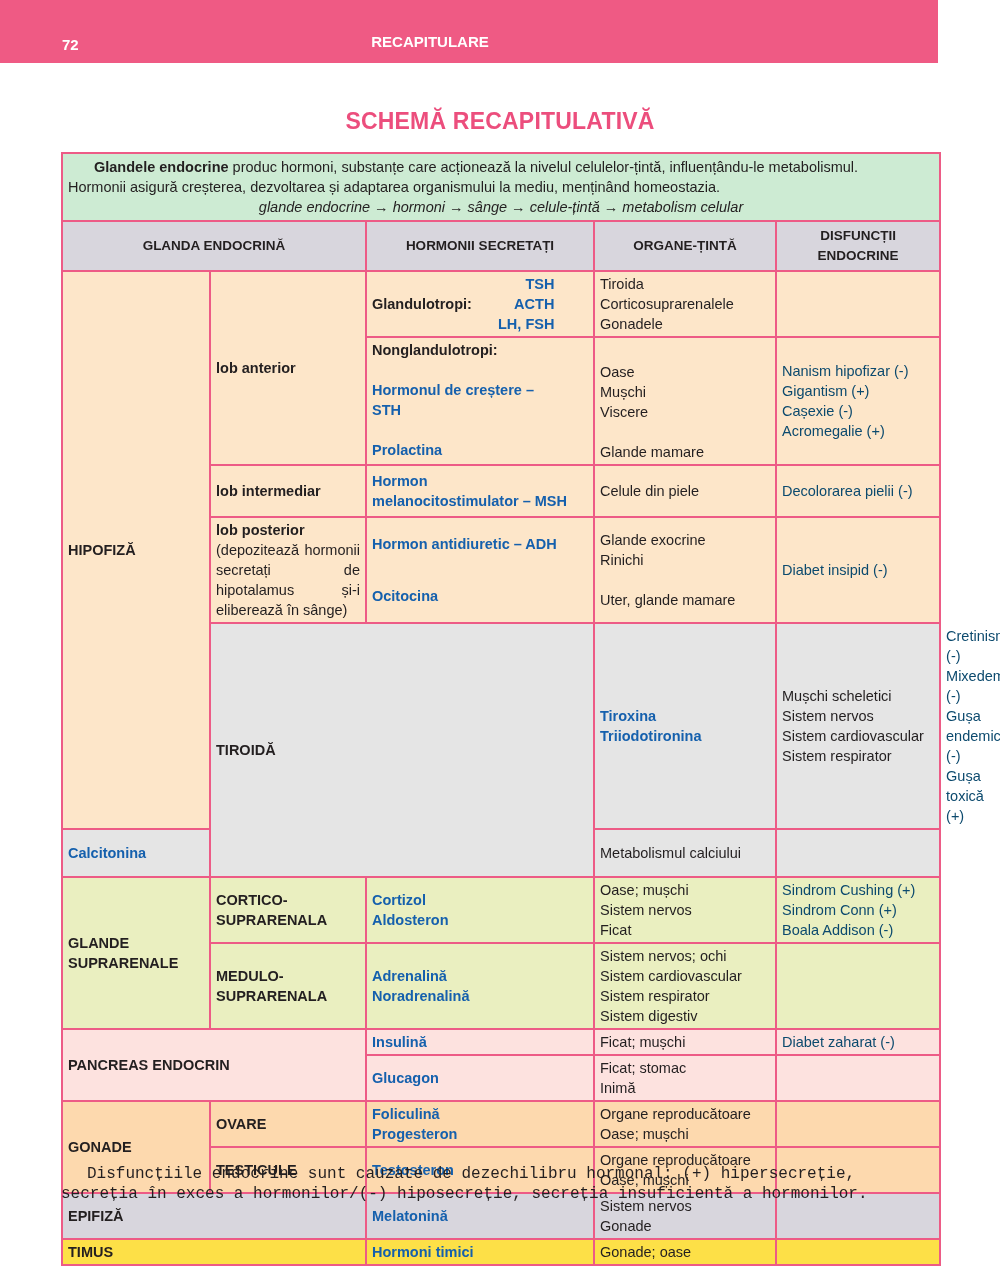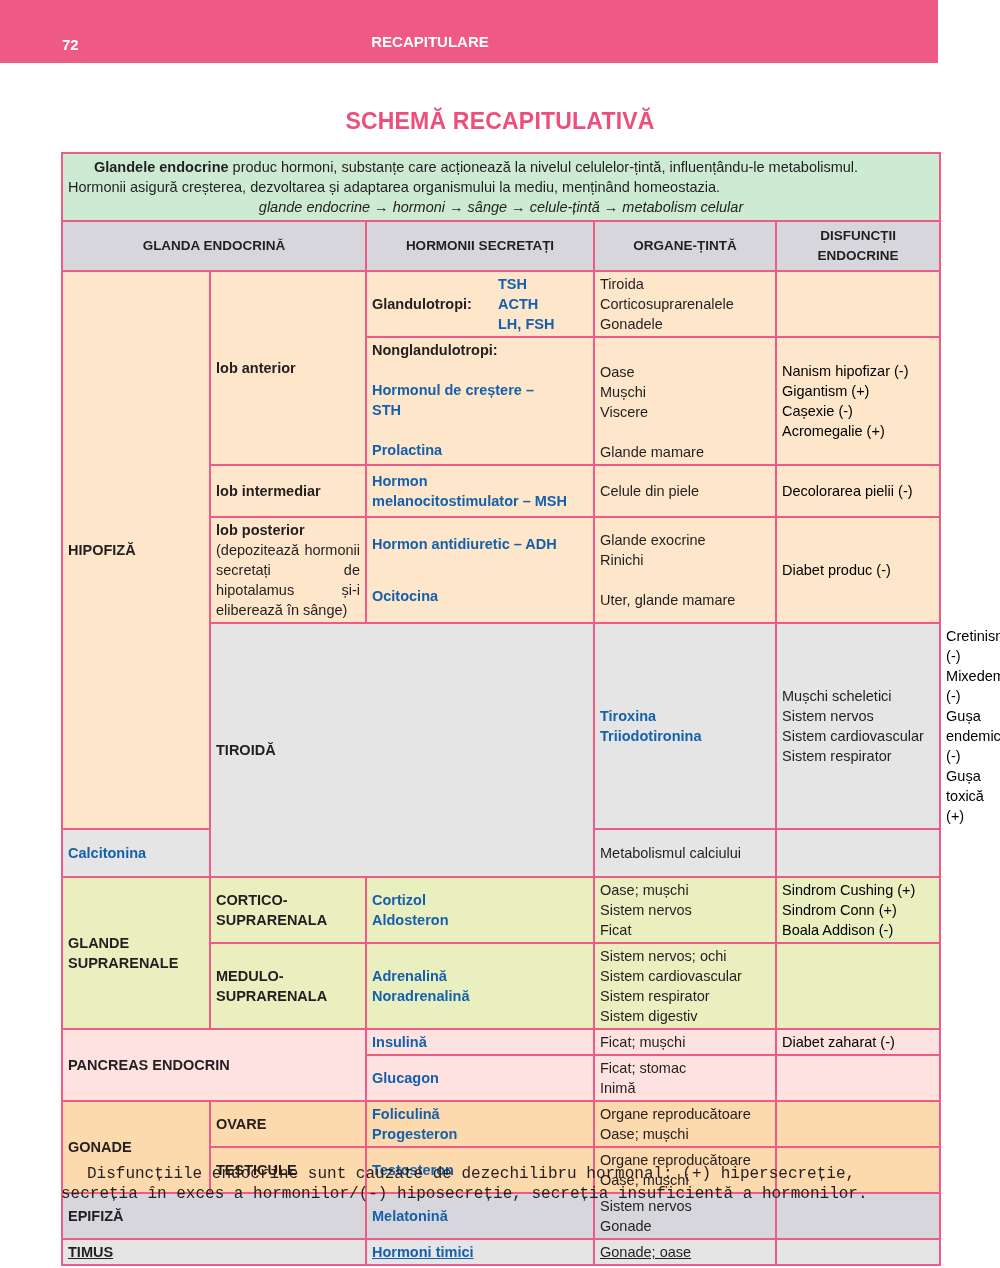--- a/index.html
+++ b/index.html
@@ -13,33 +13,33 @@
   table.schema { position:absolute; left:61px; top:152px; width:878px; border-collapse:collapse; table-layout:fixed; font-size:14.5px; }
   table.schema td { border:2px solid #ed5b86; padding:2px 5px; vertical-align:middle; line-height:20px; }
   .intro { background:#cdebd3; padding:3px 5px !important; }
   .intro p { margin:0; }
   .intro .l1 { text-indent:26px; }
   .intro .l3 { text-align:center; font-style:italic; }
   .hdr td { background:#d8d6dd; text-align:center; font-weight:bold; font-size:13.5px; height:44px; }
   .b { font-weight:bold; }
   .c { text-align:left; }
   .blue { color:#1560ad; font-weight:bold; }
-  .red { color:#000000; }
+  .red { color:#0c4a6e; }
   .peach td { background:#fde6c9; }
   .orange td { background:#e5e5e5; }
   .green td { background:#eaefc0; }
   .pink td { background:#fde2df; }
   .gonad td { background:#fdd9ae; }
   .grey td { background:#d8d6dd; }
-  .yellow td { background:#e5e5e5;text-decoration:underline; }
+  .yellow td { background:#fde047; }
   .lines span { display:block; }
   .just { text-align:justify; }
   .glando { display:flex; align-items:center; }
   .glando .gl { font-weight:bold; width:126px; }
-  .glando .list { display:flex; flex-direction:column; }
+  .glando .list { display:flex; flex-direction:column;align-items:flex-end; }
   .footnote { position:absolute; left:61px; top:1164px; width:878px; font-size:16px; line-height:20px;font-family:Liberation Mono, monospace; }
   .footnote p { margin:0; text-indent:26px; }
 </style>
 </head>
 <body>
 
 <div class="topbar"></div>
 <div class="page-num">72</div>
 <div class="section">RECAPITULARE</div>
 <div class="title">SCHEMĂ RECAPITULATIVĂ</div>
@@ -130,21 +130,21 @@
       <div class="blue">Hormon antidiuretic – ADH</div>
       <div style="height:32px"></div>
       <div class="blue">Ocitocina</div>
     </td>
     <td class="lines">
       <span>Glande exocrine</span>
       <span>Rinichi</span>
       <span style="height:20px"></span>
       <span>Uter, glande mamare</span>
     </td>
-    <td class="red">Diabet produc (-)</td>
+    <td class="red">Diabet insipid (-)</td>
   </tr>
 
   <tr class="orange" style="height:98px">
     <td colspan="2" rowspan="2" class="b">TIROIDĂ</td>
     <td class="c">
       <div class="blue">Tiroxina</div>
       <div class="blue">Triiodotironina</div>
     </td>
     <td class="lines">
       <span>Mușchi scheletici</span>

